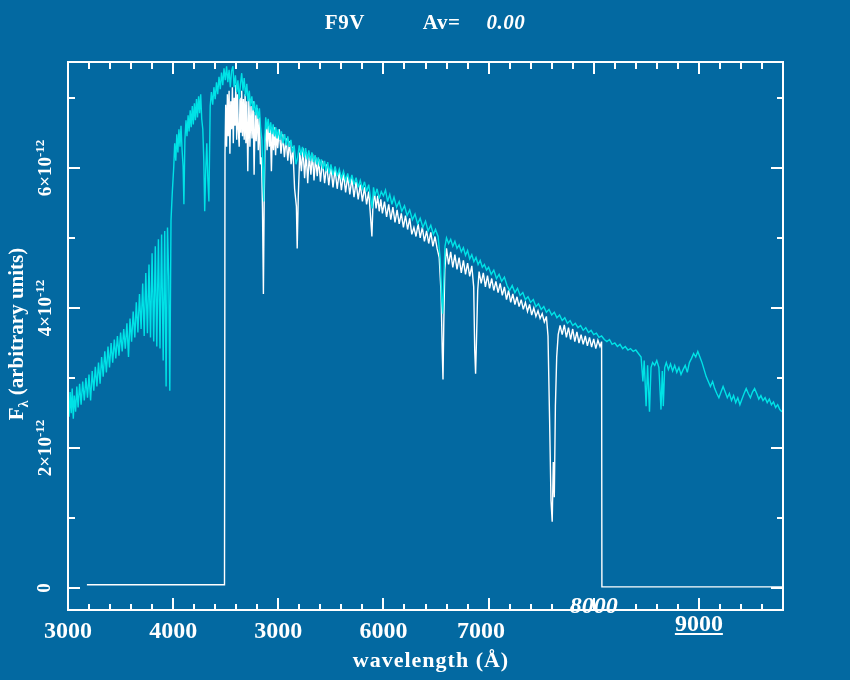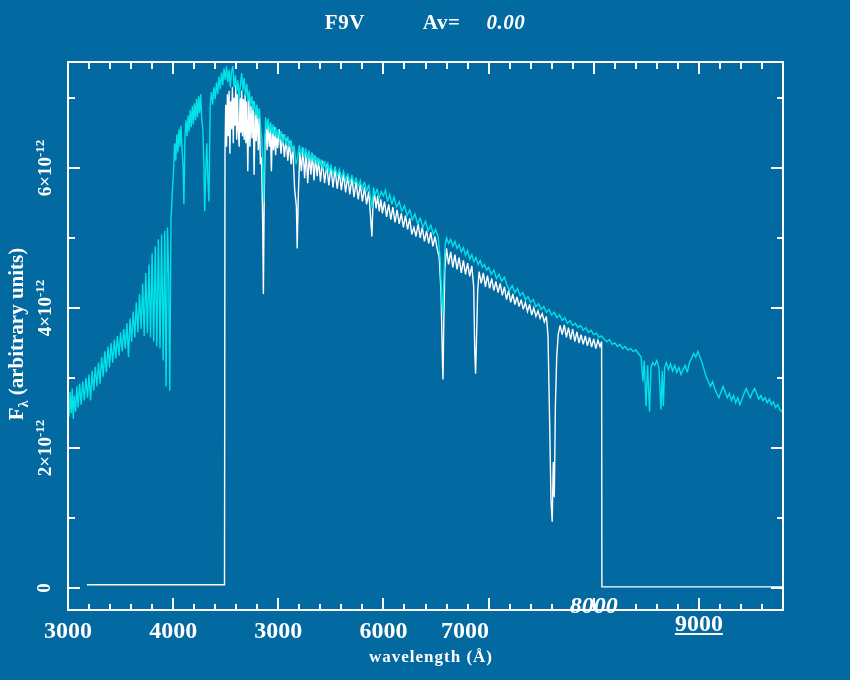--- a/index.html
+++ b/index.html
@@ -22,21 +22,21 @@
     position:absolute;transform:translate(-50%,0);
     font-size:24px;letter-spacing:0px;
   }
   .ytick-label{
     position:absolute;transform:translate(-50%,-50%) rotate(-90deg);
     font-size:19px;white-space:nowrap;
   }
   .ytick-label sup{font-size:13px;}
   .x-axis-title{
     position:absolute;transform:translate(-50%,0);
-    font-size:17px;letter-spacing:1px;text-align:center;
+    font-size:22px;letter-spacing:1px;text-align:center;
   }
   .y-axis-title{
     position:absolute;transform:translate(-50%,-50%) rotate(-90deg);
     font-size:21px;white-space:nowrap;
   }
   .y-axis-title sub{font-size:14px;}
 </style>
 </head>
 <body>
 
@@ -138,21 +138,21 @@
 
   <div class="labels-layer" id="labels-layer">
     <div class="y-axis-title" id="y-axis-title" style="left:18px;top:334px;">
       <span>F</span><sub>λ</sub><span> (arbitrary units)</span>
     </div>
     <div class="x-axis-title" style="left:431px;top:647px;">wavelength (Å)</div>
   <div class="xtick-label" style="left: 68px; top: 617px;">3000</div>
       <div class="xtick-label" style="left: 173.147px; top: 617px;">4000</div>
       <div class="xtick-label" style="left: 278.294px; top: 617px;">3000</div>
       <div class="xtick-label" style="left: 383.441px; top: 617px; font-family: Liberation Serif, serif;">6000</div>
-      <div class="xtick-label" style="left: 465px; top: 617px;">7000</div>
+      <div class="xtick-label" style="left: 481px; top: 617px;">7000</div>
       <div class="xtick-label" style="left: 593.735px; top: 592px; font-style: italic;">8000</div>
       <div class="xtick-label" style="left: 698.882px; top: 610px; text-decoration: underline;">9000</div>
       <div class="ytick-label" style="left: 44px; top: 588.276px;">0</div>
       <div class="ytick-label" style="left: 44px; top: 448.123px;">2×10<sup>-12</sup></div>
       <div class="ytick-label" style="left: 44px; top: 307.969px;">4×10<sup>-12</sup></div>
       <div class="ytick-label" style="left: 44px; top: 167.816px;">6×10<sup>-12</sup></div>
     </div>
 
 </div>
 

